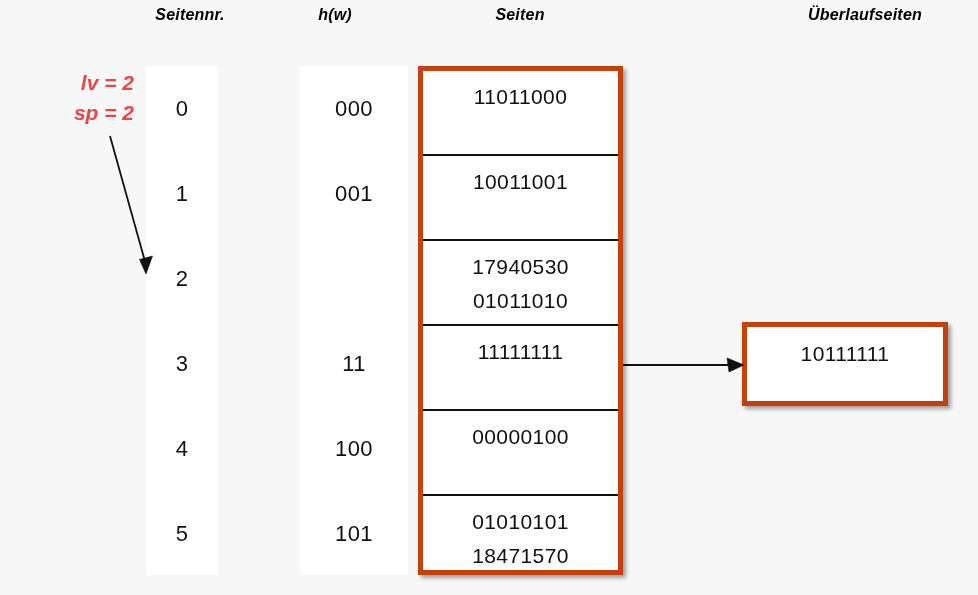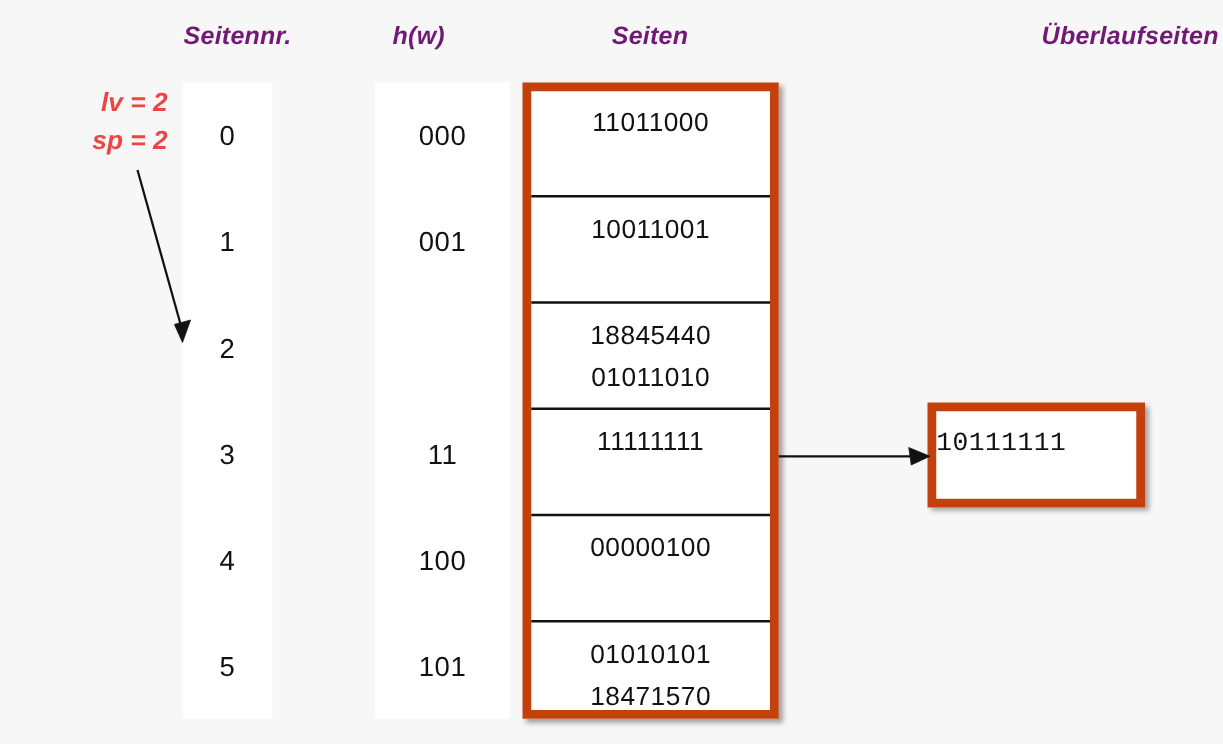--- a/index.html
+++ b/index.html
@@ -20,31 +20,30 @@
     left: 0; top: 0;
     width: 978px;
     height: 595px;
   }
 
   
   .col-header {
     position: absolute;
     font-style: italic;
     font-weight: 600;
-    font-size: 20px;
-    color: #701a75;
+    font-size: 16px;
+    color: #000000;
     text-align: center;
     white-space: nowrap;
     letter-spacing: 0.2px;
-    margin-top: 12px;
   }
   #hdr-seitennr { left: 105px;  top: 6px;  width: 170px; }
   #hdr-hw       { left: 260px;  top: 6px;  width: 150px; }
   #hdr-seiten   { left: 435px;  top: 6px;  width: 170px; font-style: italic; }
-  #hdr-ueber    { left: 755px;  top: 6px;  width: 220px; text-align: right; }
+  #hdr-ueber    { left: 755px;  top: 6px;  width: 220px; }
 
   
   .param-block {
     position: absolute;
     left: 14px;
     top: 68px;
     width: 120px;
     text-align: right;
   }
   .param-line {
@@ -77,21 +76,21 @@
     font-size: 22px;
     color: #111111;
     font-weight: 400;
     letter-spacing: 0.4px;
   }
 
   
   .box {
     position: absolute;
     background: #ffffff;
-    border: 7px solid #c2410c;
+    border: 5px solid #c2410c;
     box-shadow: 3px 3px 4px rgba(0,0,0,0.35);
     box-sizing: border-box;
   }
   #seiten-box {
     left: 418px;
     top: 66px;
     width: 205px;
     height: 509px;
   }
   #seiten-box .page-cell {
@@ -107,24 +106,24 @@
     display: block;
     font-size: 21px;
     color: #111111;
     line-height: 34px;
     letter-spacing: 0.4px;
   }
 
   #overflow-box {
     left: 742px;
     top: 322px;
-    width: 174px;
+    width: 206px;
     height: 84px;
     padding-top: 11px;
-    font-family: Liberation Mono, monospace;
+    text-align: center;
   }
   #overflow-box .page-line { line-height: 32px; }
 
   
   #arrows {
     position: absolute;
     left: 0; top: 0;
     width: 978px; height: 595px;
     pointer-events: none;
   }
@@ -162,21 +161,21 @@
   </div>
 
   <div class="box" id="seiten-box">
     <div class="page-cell">
       <span class="page-line">11011000</span>
     </div>
     <div class="page-cell">
       <span class="page-line">10011001</span>
     </div>
     <div class="page-cell">
-      <span class="page-line">18845440</span>
+      <span class="page-line">17940530</span>
       <span class="page-line">01011010</span>
     </div>
     <div class="page-cell">
       <span class="page-line">11111111</span>
     </div>
     <div class="page-cell">
       <span class="page-line">00000100</span>
     </div>
     <div class="page-cell">
       <span class="page-line">01010101</span>

